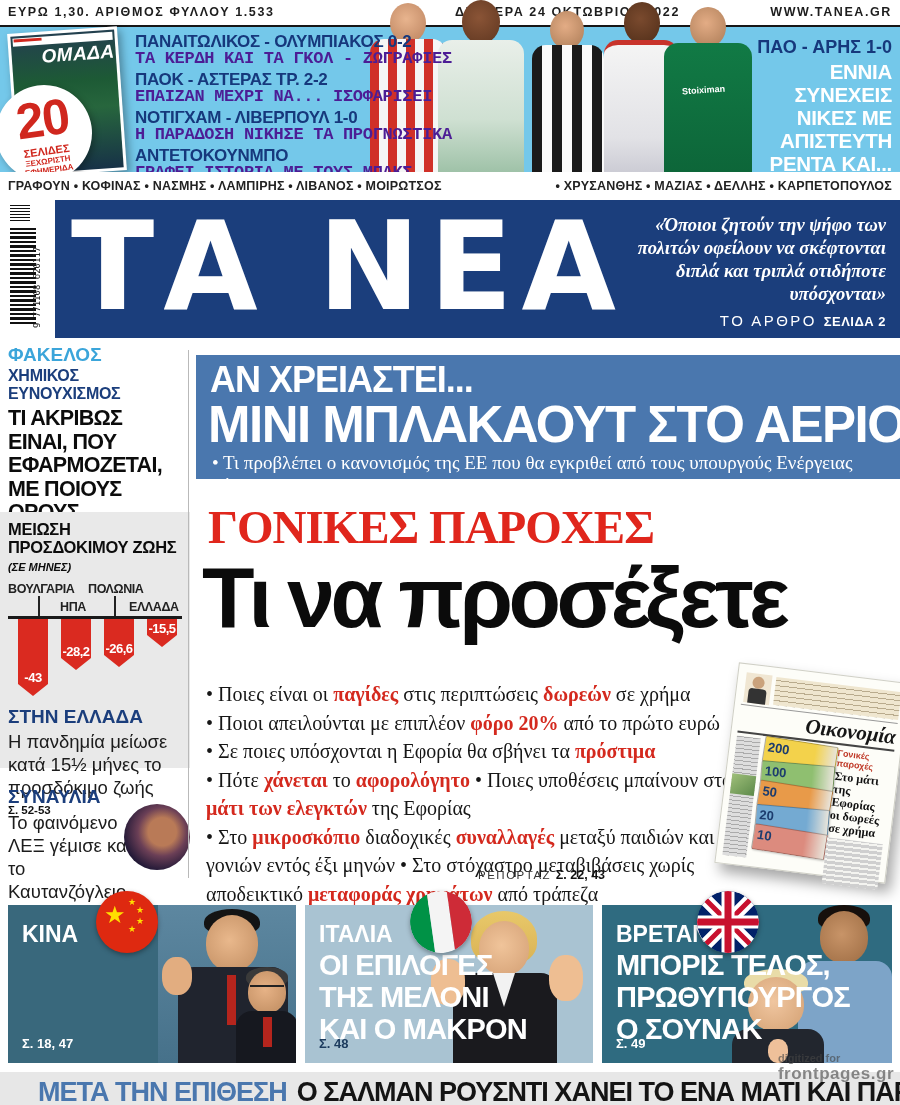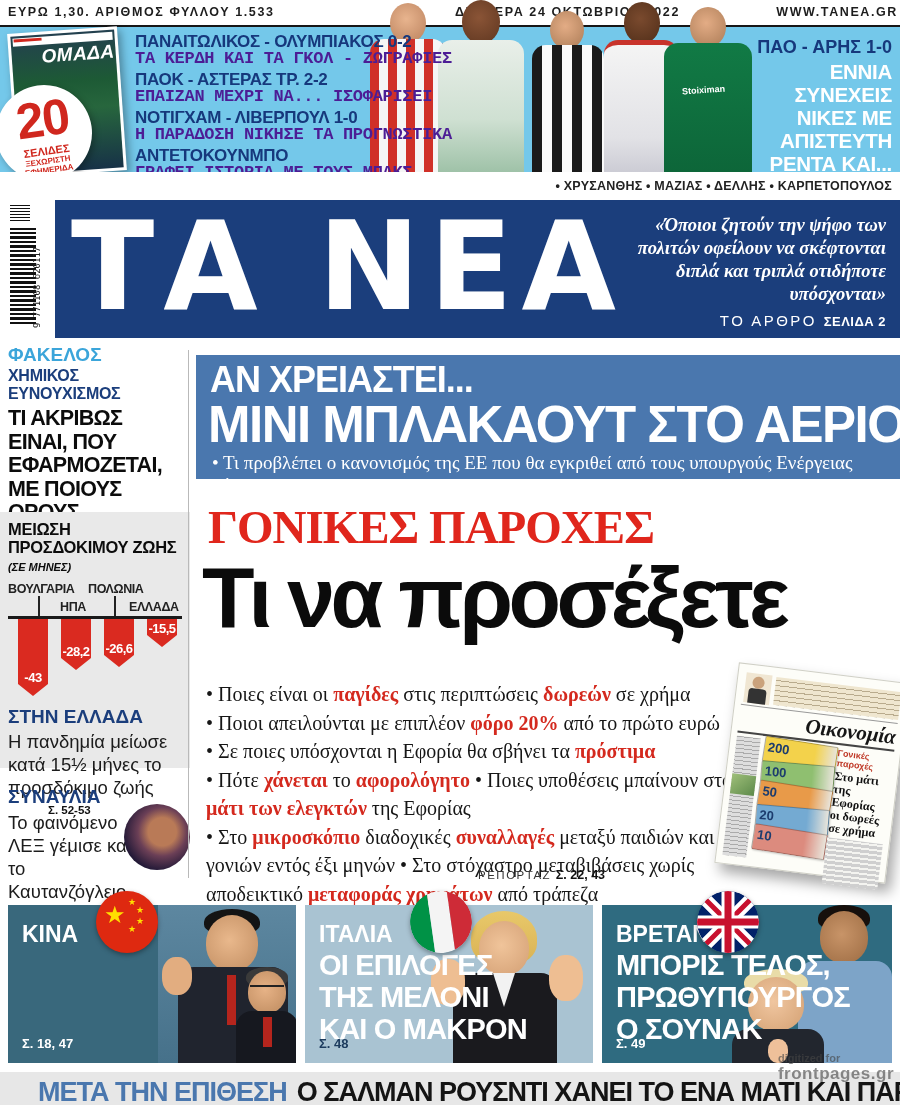--- a/index.html
+++ b/index.html
@@ -6,21 +6,21 @@
   #page{position:relative;width:900px;height:1105px;background:#fff;overflow:hidden;
         font-family:"Liberation Sans",sans-serif;color:#111;}
   .abs{position:absolute;}
 
   
   #topbar{left:0;top:0;width:900px;height:27px;background:#fff;z-index:1;}
   #topbar .rule{position:absolute;left:0;top:25px;width:900px;height:2px;background:#161616;}
   .tb-txt{position:absolute;top:5px;font-size:12.5px;font-weight:700;letter-spacing:1.6px;color:#1d1d1d;white-space:nowrap;}
   #tb-left{left:8px;}
   #tb-center{left:455px;}
-  #tb-right{right:2px;}
+  #tb-right{right:8px;}
 
   
   #strip{left:0;top:27px;width:900px;height:145px;background:#74c8ea;z-index:2;}
   .fig{position:absolute;z-index:0;}
   .fig .head{position:absolute;border-radius:50%;}
   .fig .torso{position:absolute;border-radius:14px 14px 0 0;}
   .jersey-text{position:absolute;color:#fff;font-size:9px;font-weight:700;transform:rotate(-4deg);}
   #strip-heads{position:absolute;left:135px;top:7px;z-index:3;}
   .sh{margin-bottom:5px;line-height:16.5px;white-space:nowrap;}
   .sh .t{color:#16387c;font-size:17px;font-weight:900;letter-spacing:-0.3px;display:block;}
@@ -80,21 +80,21 @@
   #chart-area{position:relative;height:120px;margin-top:4px;}
   .cat{position:absolute;font-size:12.5px;font-weight:700;color:#222;letter-spacing:-0.4px;white-space:nowrap;}
   .tick{position:absolute;width:2px;background:#222;}
   #baseline{position:absolute;left:0;top:36px;width:174px;height:3px;background:#1a1a1a;}
   .arrow{position:absolute;top:39px;width:30px;}
   .arrow .rect{position:absolute;left:0;top:0;width:30px;background:#da2a20;}
   .arrow .tip{position:absolute;left:0;width:0;height:0;border-left:15px solid transparent;border-right:15px solid transparent;border-top:12px solid #da2a20;}
   .arrow .val{position:absolute;left:-4px;width:38px;text-align:center;color:#fff;font-size:13px;font-weight:900;letter-spacing:-0.5px;}
   #greece-note{margin-top:6px;}
   #greece-note .txt{font-size:18.5px;line-height:23px;color:#1c1c1c;margin-top:2px;}
-  #greece-note .pref{font-size:11.5px;font-weight:900;margin-top:5px;margin-left:40px;}
+  #greece-note .pref{font-size:11.5px;font-weight:900;margin-top:5px;}
 
   #concert{left:8px;top:786px;width:180px;}
   #concert .txt{font-size:18.5px;line-height:23px;color:#1c1c1c;margin-top:3px;width:124px;}
   #concert .pref{font-size:11.5px;font-weight:900;margin-top:8px;}
   #concert-photo{position:absolute;right:-2px;top:18px;width:66px;height:66px;border-radius:50%;
      background:radial-gradient(circle at 58% 42%,#b97a57 0 26%,#6b3f56 45%,#241a38 72%,#0c0c16 100%);}
 
   #col-divider{left:188px;top:350px;width:1px;height:528px;background:#b9b9b9;}
 
   
@@ -233,20 +233,21 @@
       </div>
     </div>
 
     <div id="strip-right">
       <span class="t">ΠΑΟ - ΑΡΗΣ 1-0</span>
       <span class="s">ΕΝΝΙΑ ΣΥΝΕΧΕΙΣ ΝΙΚΕΣ ΜΕ ΑΠΙΣΤΕΥΤΗ ΡΕΝΤΑ ΚΑΙ... ΜΙΣΗ ΕΥΚΑΙΡΙΑ</span>
     </div>
   </div>
 
   <div id="writers" class="abs">
+    <div id="wr-left" class="wr">ΓΡΑΦΟΥΝ • ΚΟΦΙΝΑΣ • ΝΑΣΜΗΣ • ΛΑΜΠΙΡΗΣ • ΛΙΒΑΝΟΣ • ΜΟΙΡΩΤΣΟΣ</div>
     <div id="wr-right" class="wr">• ΧΡΥΣΑΝΘΗΣ • ΜΑΖΙΑΣ • ΔΕΛΛΗΣ • ΚΑΡΠΕΤΟΠΟΥΛΟΣ</div>
   </div>
 
   <div id="barcode2" class="abs"></div>
   <div id="barcode" class="abs"></div>
   <div id="barcode-num" class="abs">9 771108 620117</div>
   <div id="masthead" class="abs">
     <div id="mh-title">ΤΑ ΝΕΑ</div>
     <div id="mh-quote">«Όποιοι ζητούν την ψήφο των πολιτών οφείλουν να σκέφτονται διπλά και τριπλά οτιδήποτε υπόσχονται»</div>
     <div id="mh-ref">

